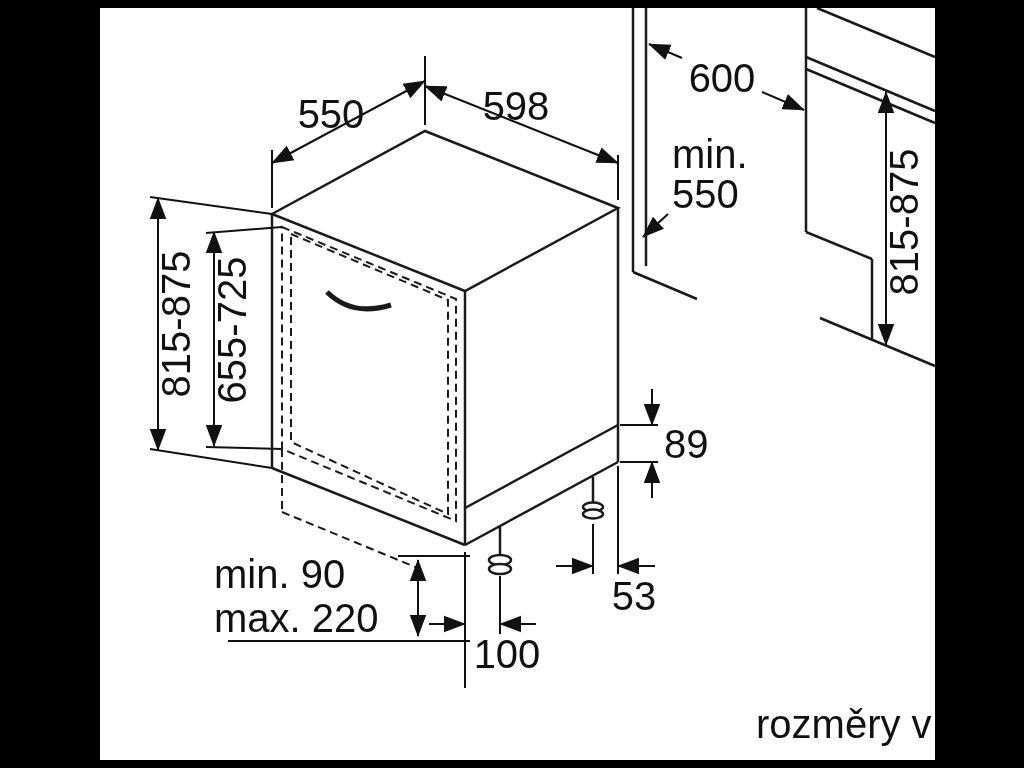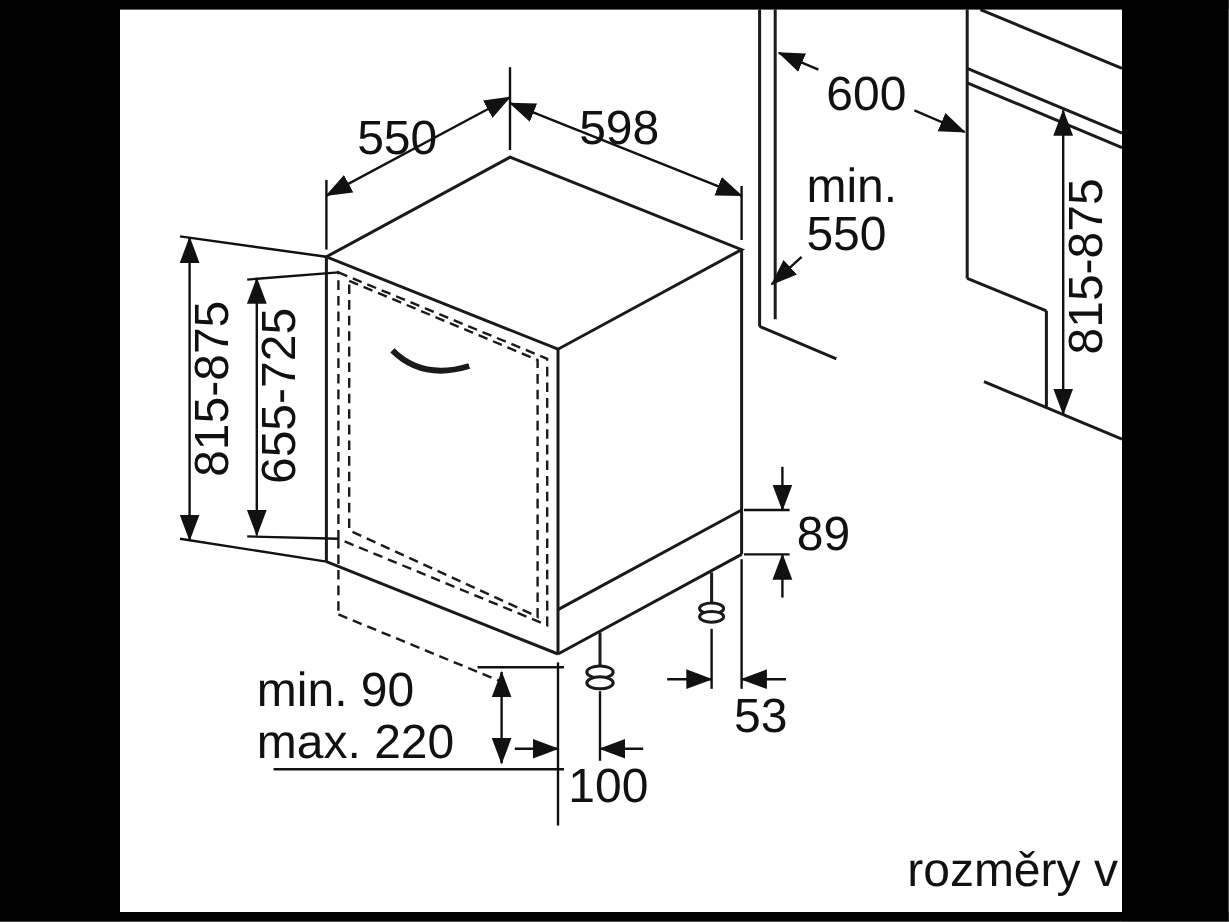--- a/index.html
+++ b/index.html
@@ -1,16 +1,16 @@
 <!DOCTYPE html>
 <html><head>
 <meta charset="utf-8">
 <style>
   html,body{margin:0;padding:0;background:#000;}
-  #stage{position:relative;width:1024px;height:768px;background:#ffffff;overflow:hidden;
+  #stage{position:relative;width:1024px;height:768px;background:#a16207;overflow:hidden;
          font-family:"Liberation Sans",sans-serif;}
   svg{display:block;}
   text{font-family:"Liberation Sans",sans-serif;fill:#111;}
 </style>
 </head>
 <body>
 
 <div id="stage">
 <svg width="1024" height="768" viewBox="0 0 1024 768">
   <defs>

